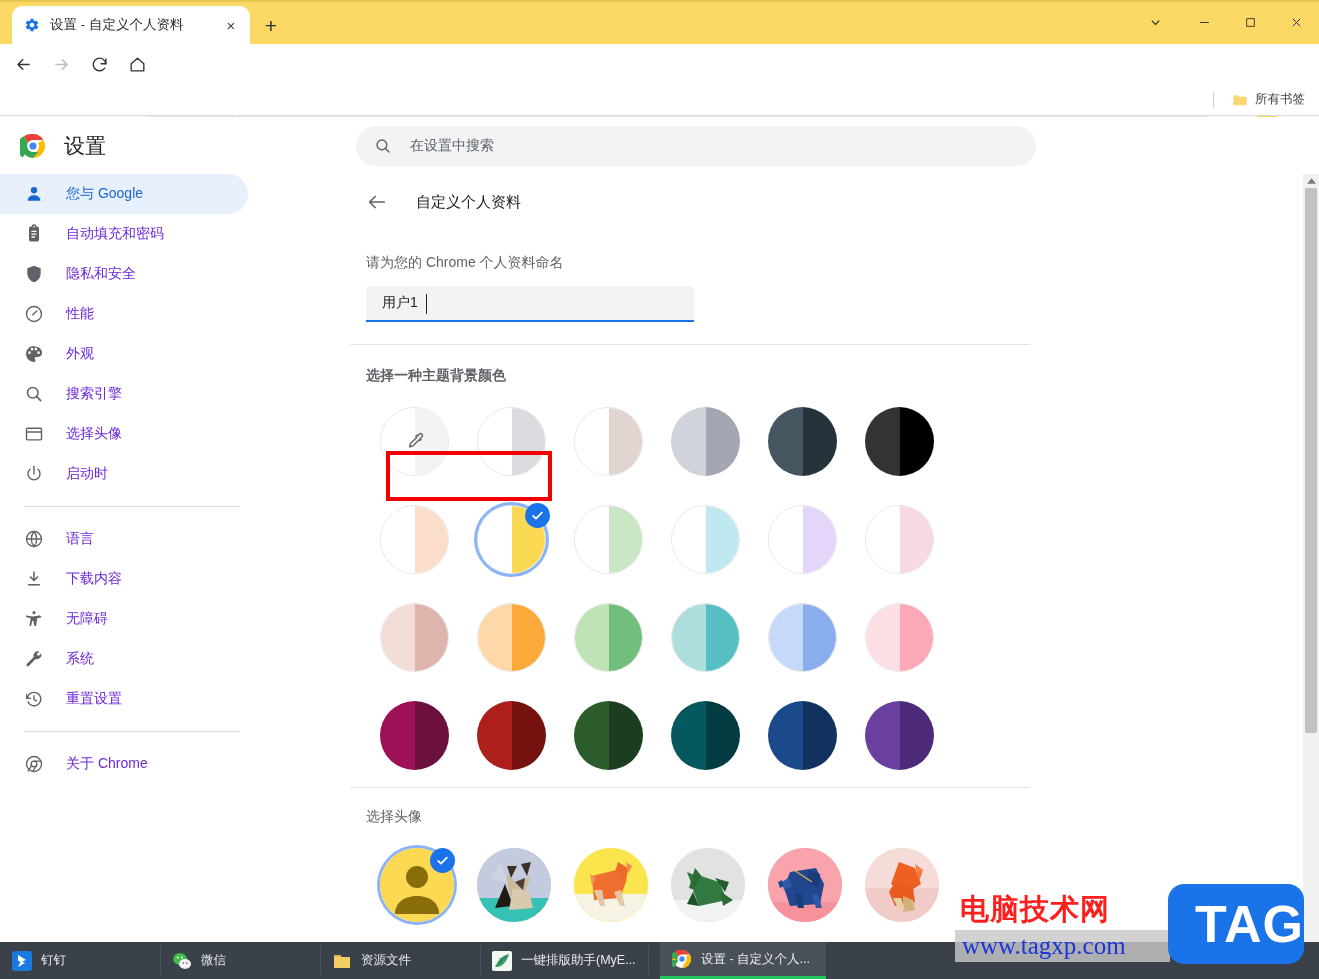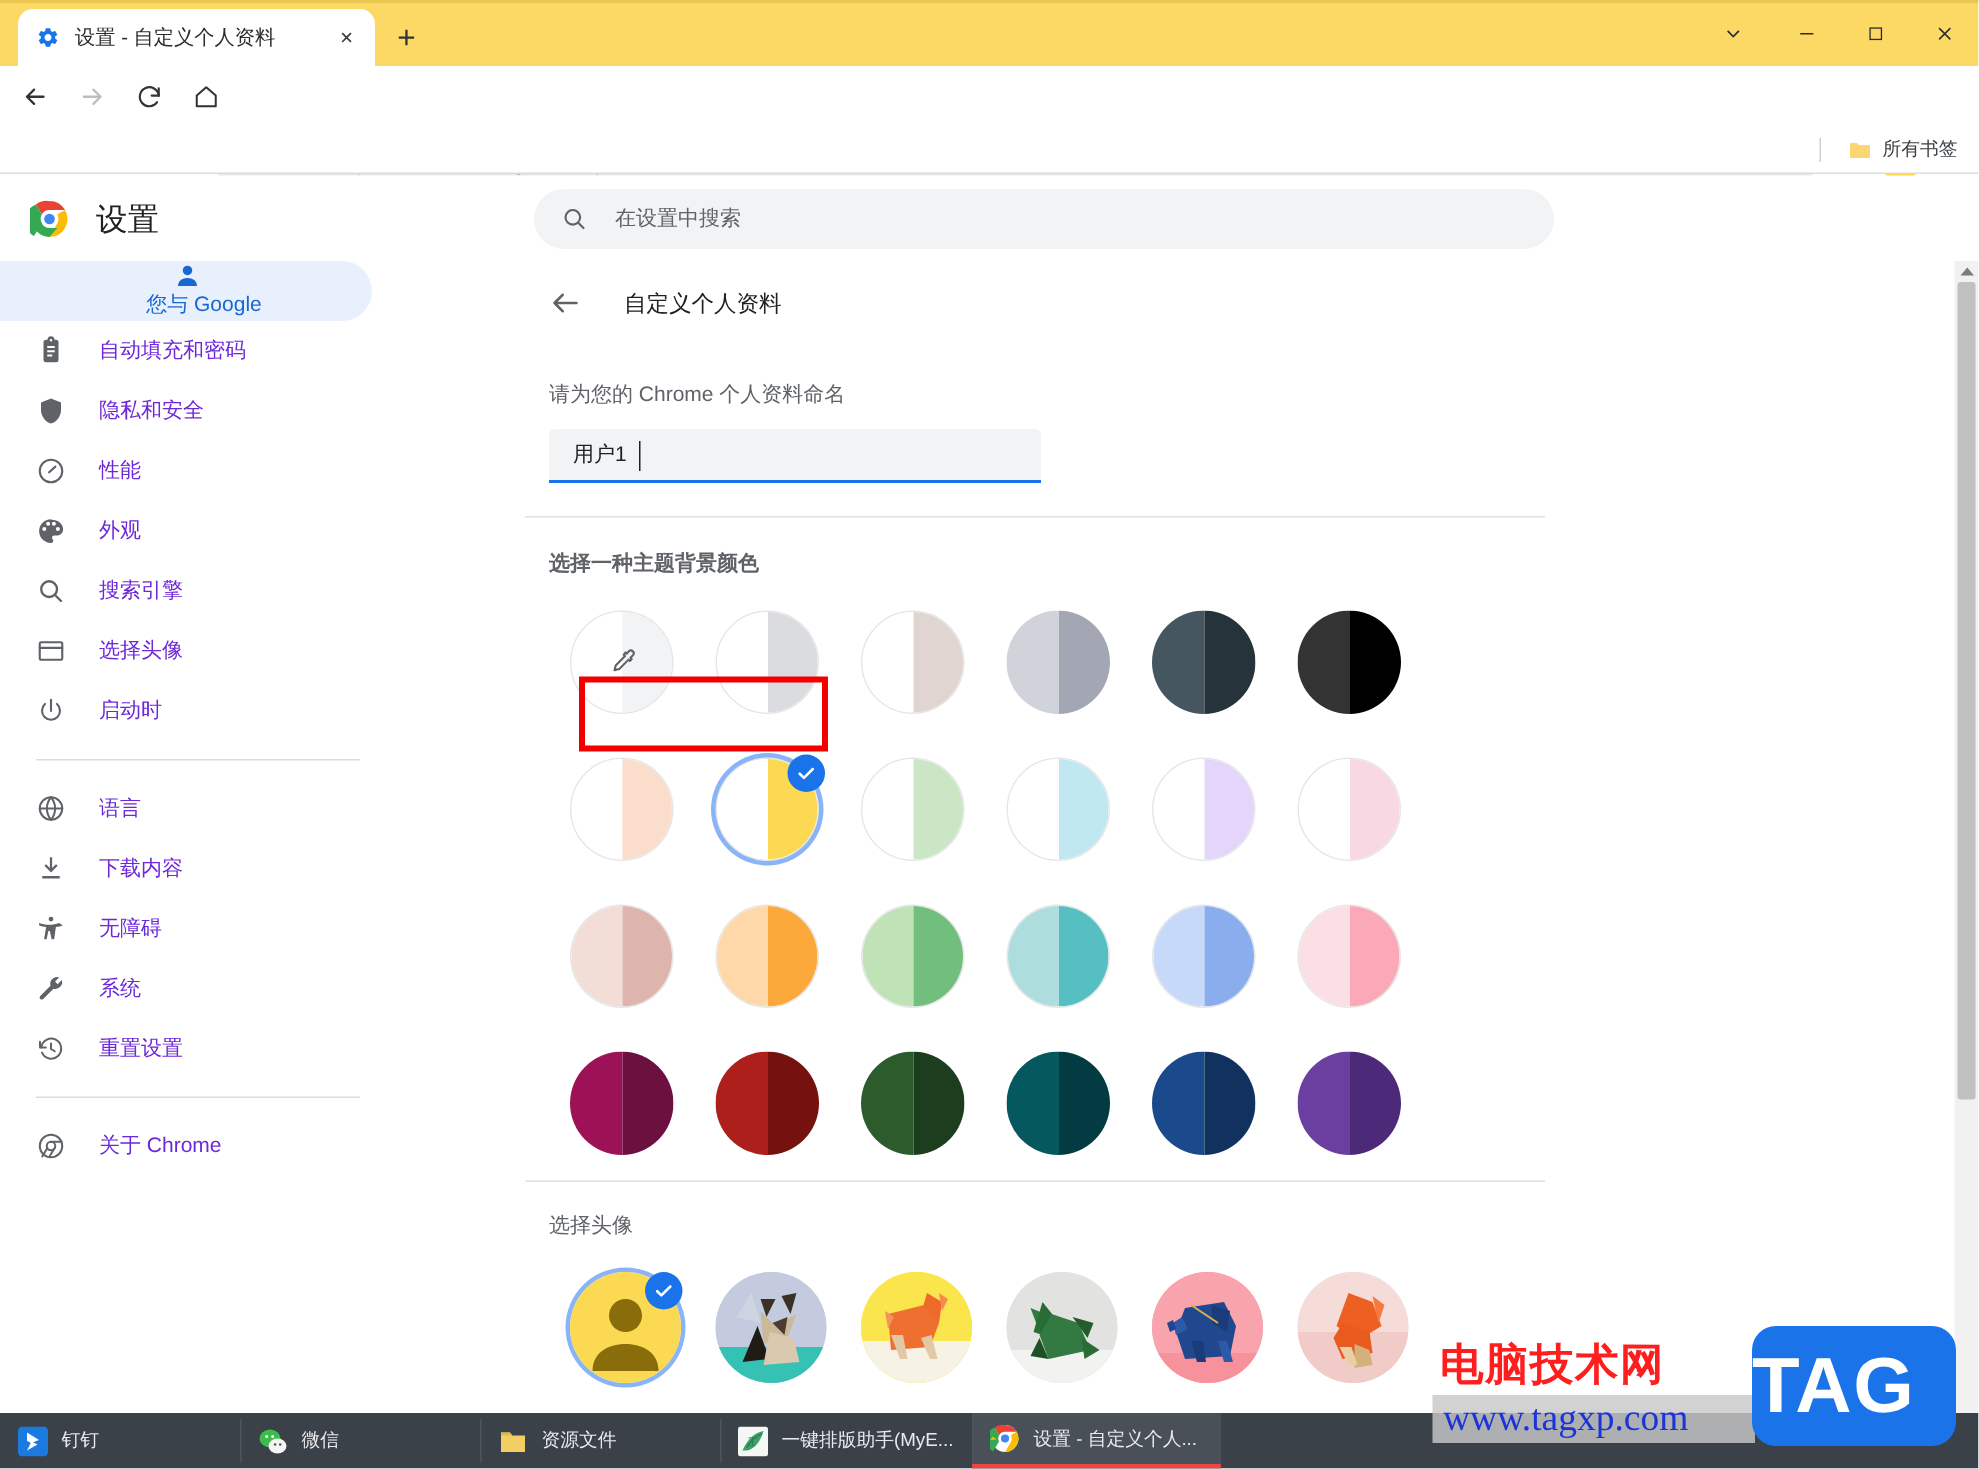--- a/index.html
+++ b/index.html
@@ -99,21 +99,21 @@
 
   
   .page-body { position: absolute; left: 0; top: 174px; width: 1319px; height: 768px; background: #fff; }
 
   
   .sidebar { position: absolute; left: 0; top: 0; width: 256px; height: 768px; background: #fff; }
   .nav-item {
     display: flex; align-items: center; height: 40px; margin-right: 8px;
     border-radius: 0 20px 20px 0; padding-left: 24px; color: #6d28d9; font-size: 14px;
   }
-  .nav-item.selected { background: #e8f0fe; color: #1967d2; flex-direction: column; }
+  .nav-item.selected { background: #e8f0fe; color: #1967d2; }
   .nav-item.selected .nav-ic { color: #1967d2; }
   .nav-ic { width: 20px; height: 20px; flex: 0 0 20px; margin-right: 22px; color: #5f6368; display:flex; align-items:center; justify-content:center;}
   .nav-label { white-space: nowrap; }
   .nav-ext { width: 15px; height: 15px; margin-left: 16px; color: #5f6368; }
   .nav-sep { height: 1px; background: #dadce0; margin: 12px 16px 12px 24px; }
 
   
   .main-scroll { position: absolute; left: 256px; top: 0; width: 1063px; height: 768px; overflow: hidden; background: #fff; }
   .content-card {
     position: absolute; left: 94px; top: 0; width: 680px; background: #fff;
@@ -169,31 +169,31 @@
   .avatar-pic.selected { box-shadow: 0 0 0 3px #8ab4f8; }
 
   
   .vscroll { position: absolute; right: 0; top: 174px; width: 16px; height: 768px; background: #f1f1f1; }
   .vscroll-up { position:absolute; left:0; top:0; width:16px; height:14px; display:flex; align-items:center; justify-content:center; }
   .vscroll-thumb { position: absolute; left: 2px; top: 14px; width: 12px; height: 545px; background: #c1c1c1; border-radius: 2px; }
 
   
   .taskbar { position: absolute; left: 0; bottom: 0; width: 1319px; height: 37px; background: #3b4149; }
   .tb-item { position: absolute; top: 0; height: 37px; display: flex; align-items: center; gap: 9px; padding: 0 12px; color: #e9eaec; font-size: 12.5px; white-space: nowrap; }
-  .tb-item.active { background: #4a5058; border-bottom: 3px solid #ef4444; }
+  .tb-item.active { background: #4a5058; border-bottom: 3px solid #22c55e; margin-left: 12px; }
   .tb-ic { width: 20px; height: 20px; flex: 0 0 20px; }
   .tb-divider { position: absolute; top: 4px; width: 1px; height: 29px; background: #4e545c; }
 
   
   .wm { position: absolute; z-index: 40; }
   .wm-text-bg { left: 955px; top: 890px; width: 215px; height: 40px; background: rgba(255,255,255,0.93); }
   .wm-cn { left: 960px; top: 890px; font-size: 29px; font-weight: 700; color: #ff1e1e; letter-spacing: 1px; font-family: "DejaVu Sans", sans-serif; }
   .wm-url-bg { left: 955px; top: 930px; width: 215px; height: 32px; background: rgba(200,200,200,0.82); }
   .wm-url { left: 962px; top: 932px; font-size: 25px; color: #1a34d8; font-family: "Liberation Serif", serif; }
-  .wm-tag { left: 1168px; top: 884px; width: 136px; height: 80px; background: #1a73e8; border-radius: 16px; display: flex; align-items: center; justify-content: flex-start; }
+  .wm-tag { left: 1168px; top: 884px; width: 136px; height: 80px; background: #1a73e8; border-radius: 16px; display: flex; align-items: center; justify-content: flex-end; }
   .wm-tag span { color: #fff; font-size: 52px; font-weight: 700; letter-spacing: 1px; font-family: "Liberation Sans", sans-serif; }
 </style>
 </head>
 <body>
 
 <div id="root">
 
   <div class="tabstrip">
     <div class="tabstrip-topline"></div>
 

